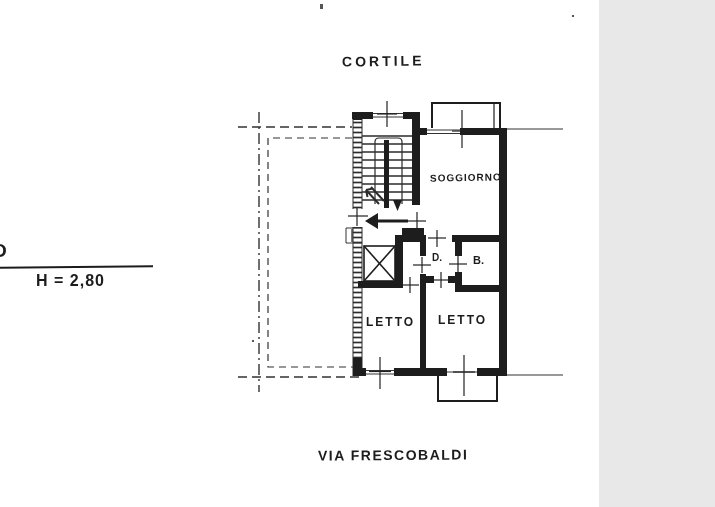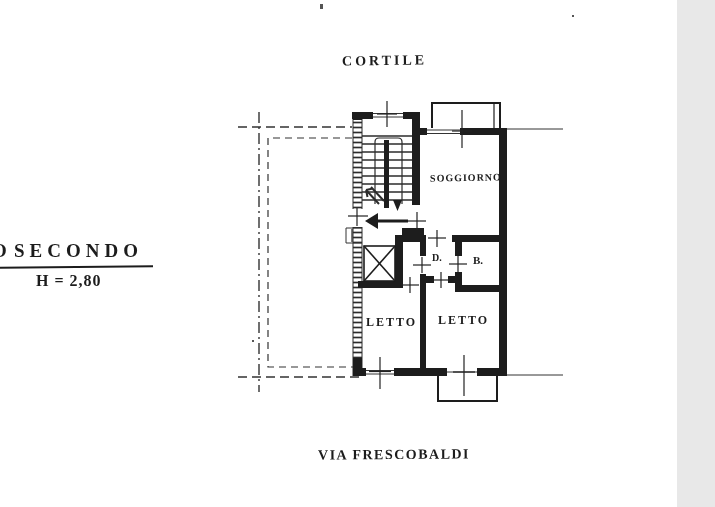--- a/index.html
+++ b/index.html
@@ -1,18 +1,18 @@
 <!DOCTYPE html>
 <html><head>
 <meta charset="utf-8">
 <style>
   html,body{margin:0;padding:0;background:#e8e8e8;}
   #page{
-    position:relative;width:677px;height:507px;background:#ffffff;
-    overflow:hidden;font-family:Liberation Serif, serif;color:#1d1d1d;
+    position:relative;width:599px;height:507px;background:#ffffff;
+    overflow:hidden;font-family:Liberation Sans, sans-serif;color:#1d1d1d;
   }
   #plan-svg{position:absolute;left:0;top:0;}
   .lbl{position:absolute;font-weight:bold;white-space:nowrap;color:#1c1c1c;}
   .lbl-cortile{left:342px;top:53px;font-size:14px;letter-spacing:3px;transform:rotate(-0.8deg);}
   .lbl-via{left:318px;top:447px;font-size:14px;letter-spacing:1.5px;transform:rotate(-0.4deg);}
   .lbl-floor{left:14px;top:240px;font-size:19px;letter-spacing:5px;}
   .lbl-floor-frag{left:-8px;top:240px;font-size:19px;}
   .floor-underline{position:absolute;left:0;top:266px;width:153px;height:2px;background:#1c1c1c;transform:rotate(-0.6deg);}
   .lbl-height{left:36px;top:272px;font-size:16px;letter-spacing:1px;}
   .lbl-sogg{left:430px;top:172px;font-size:10px;letter-spacing:1px;transform:rotate(-1deg);}
@@ -162,21 +162,20 @@
     <g fill="#555">
       <rect x="320" y="4" width="3" height="5"></rect>
       <rect x="572" y="15" width="2" height="2"></rect>
       <rect x="252" y="340" width="2" height="2"></rect>
     </g>
   </svg>
 
   <div class="lbl lbl-cortile">CORTILE</div>
 
   <div class="lbl lbl-floor-frag">O</div>
-  <div class="lbl lbl-floor">SECONDO</div>
   <div class="floor-underline"></div>
   <div class="lbl lbl-height">H = 2,80</div>
 
   <div class="lbl lbl-sogg">SOGGIORNO</div>
   <div class="lbl lbl-d">D.</div>
   <div class="lbl lbl-b">B.</div>
   <div class="lbl lbl-letto1">LETTO</div>
   <div class="lbl lbl-letto2">LETTO</div>
 
   <div class="lbl lbl-via">VIA FRESCOBALDI</div>

